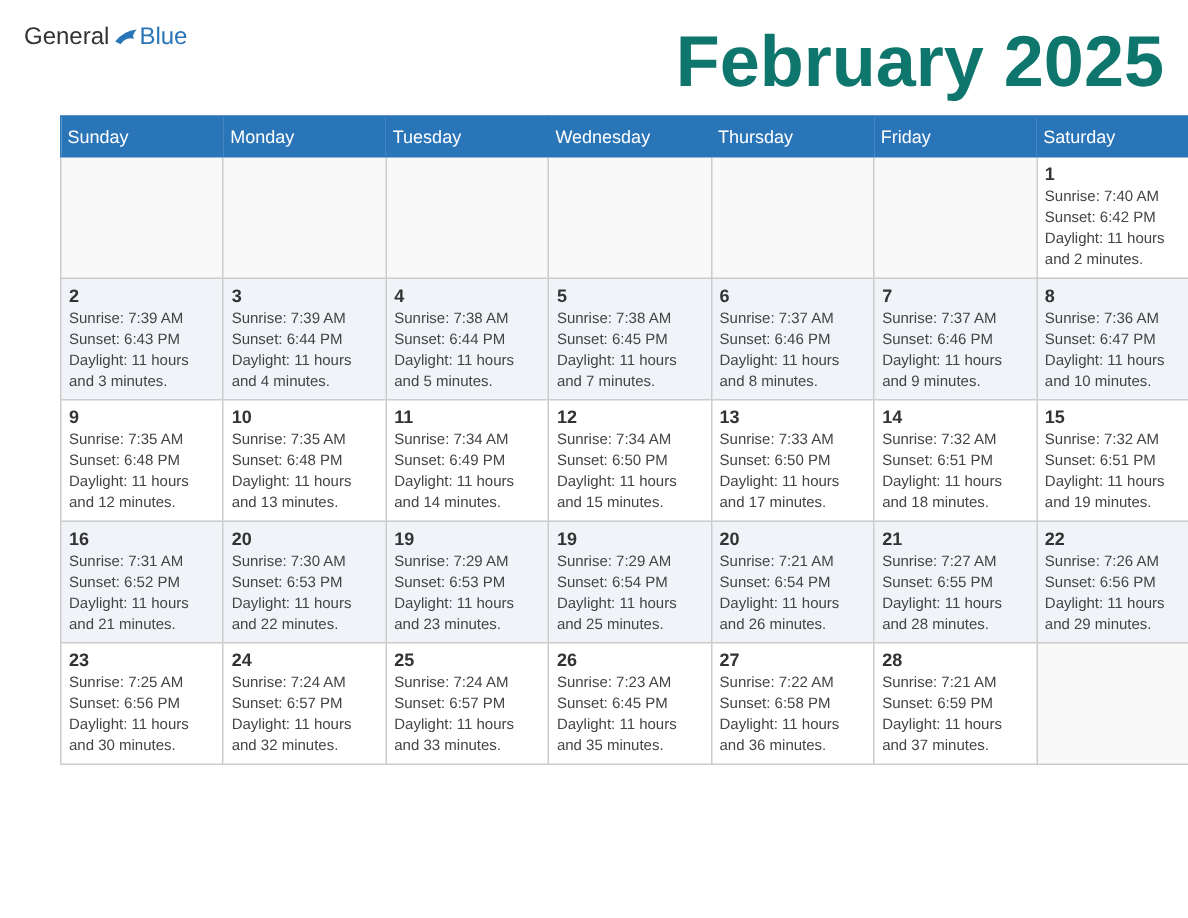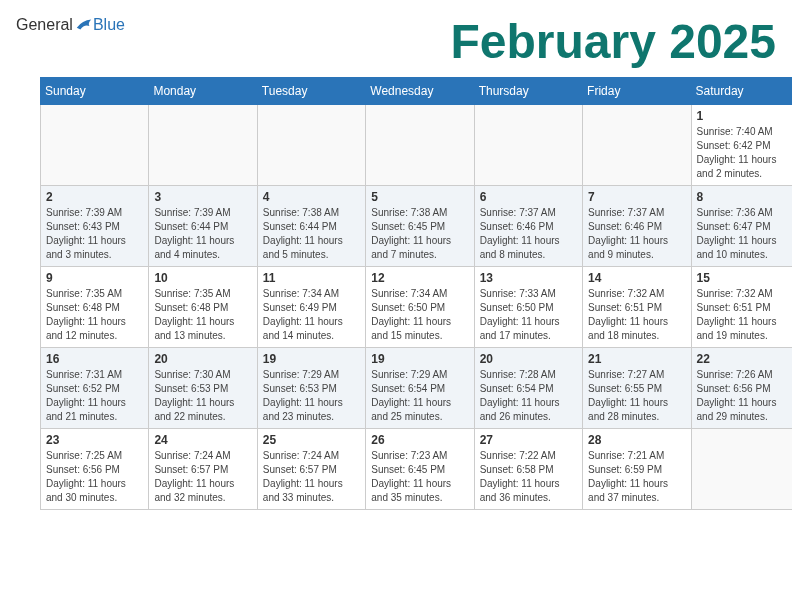--- a/index.html
+++ b/index.html
@@ -243,21 +243,21 @@
 Daylight: 11 hours and 23 minutes.</div>
         </td>
         <td>
           <span class="day-number">19</span>
           <div class="day-info">Sunrise: 7:29 AM
 Sunset: 6:54 PM
 Daylight: 11 hours and 25 minutes.</div>
         </td>
         <td>
           <span class="day-number">20</span>
-          <div class="day-info">Sunrise: 7:28 AM
+          <div class="day-info">Sunrise: 7:21 AM
 Sunset: 6:54 PM
 Daylight: 11 hours and 26 minutes.</div>
         </td>
         <td>
           <span class="day-number">21</span>
           <div class="day-info">Sunrise: 7:27 AM
 Sunset: 6:55 PM
 Daylight: 11 hours and 28 minutes.</div>
         </td>
         <td>

